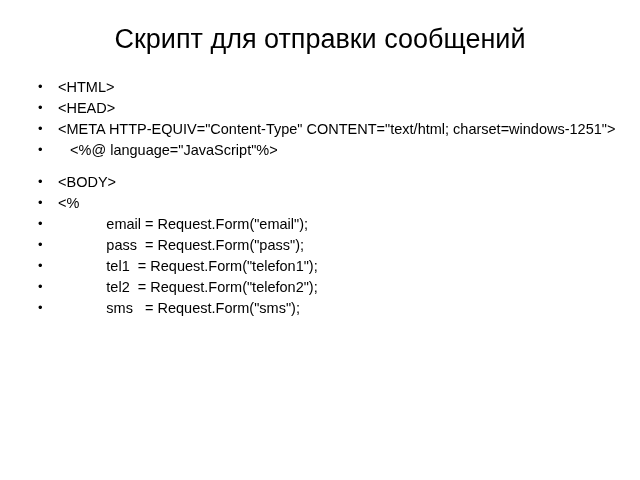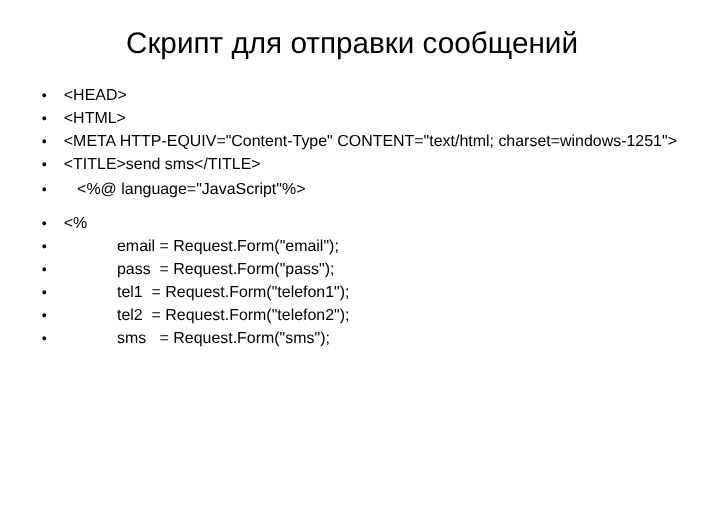--- a/index.html
+++ b/index.html
@@ -71,26 +71,26 @@
   }
 </style>
 </head>
 <body>
 
 <div class="slide">
 
   <div class="slide-title">Скрипт для отправки сообщений</div>
 
   <ul class="bullet-list">
+    <li class="bullet-item">&lt;HTML&gt;</li>
     <li class="bullet-item">&lt;HEAD&gt;</li>
-    <li class="bullet-item">&lt;HTML&gt;</li>
     <li class="bullet-item wrap">&lt;META HTTP-EQUIV="Content-Type" CONTENT="text/html; charset=windows-1251"&gt;</li>
-    <li class="bullet-item">&lt;TITLE&gt;send sms&lt;/TITLE&gt;</li>
     <li class="bullet-item">   &lt;%@ language="JavaScript"%&gt;</li>
     <li class="bullet-item no-bullet blank"></li>
+    <li class="bullet-item">&lt;BODY&gt;</li>
     <li class="bullet-item">&lt;%</li>
     <li class="bullet-item">            email = Request.Form("email");</li>
     <li class="bullet-item">            pass  = Request.Form("pass");</li>
     <li class="bullet-item">            tel1  = Request.Form("telefon1");</li>
     <li class="bullet-item">            tel2  = Request.Form("telefon2");</li>
     <li class="bullet-item">            sms   = Request.Form("sms");</li>
   </ul>
 
 </div>
 

